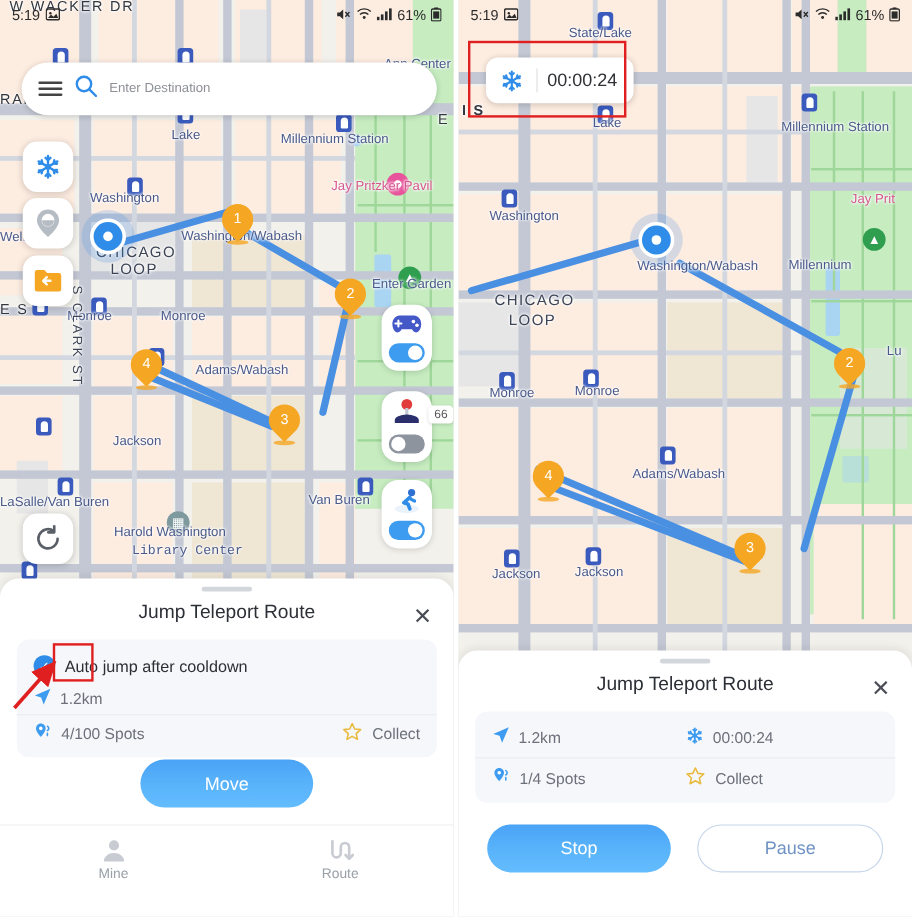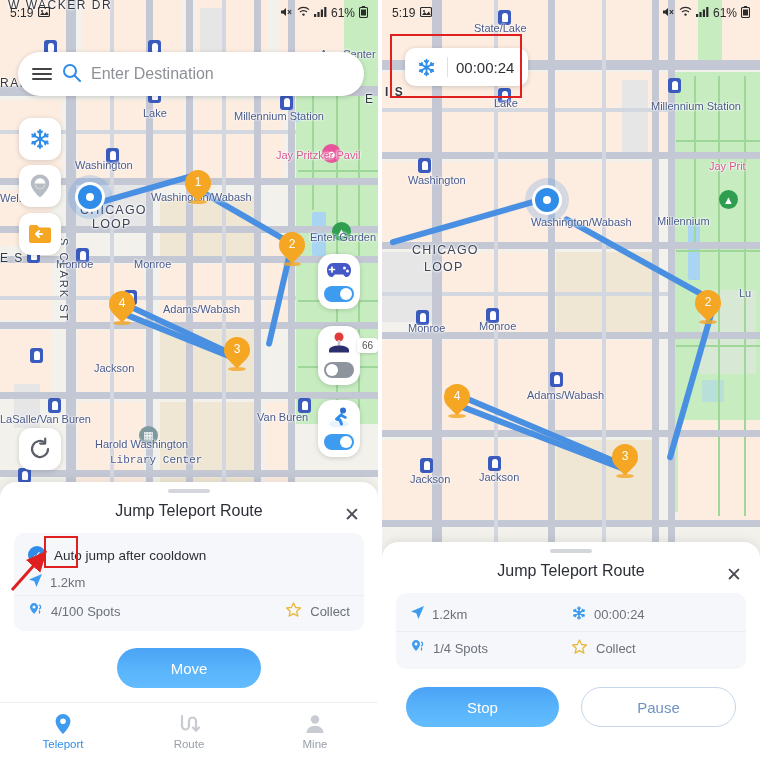--- a/index.html
+++ b/index.html
@@ -68,21 +68,21 @@
   .statusbar .left { display:flex; align-items:center; gap:5px; }
   .statusbar .right { display:flex; align-items:center; gap:4px; }
   .sb-icon { display:inline-block; }
 
   
   .searchbar { position:absolute; top:52px; left:18px; right:14px; height:44px;
                background:#fff; border-radius:22px; display:flex; align-items:center;
                gap:10px; padding:0 14px; box-shadow:0 1px 5px rgba(0,0,0,.18); z-index:30; }
   .hamburger { display:flex; flex-direction:column; gap:3px; width:20px; }
   .hamburger span { height:2px; background:#444; border-radius:1px; }
-  .search-ph { color:#8d9096; font-size:16px; }
+  .search-ph { color:#8d9096; font-size:11px; }
 
   
   .ctrl { position:absolute; width:42px; height:42px; background:#fff; border-radius:12px;
           display:flex; align-items:center; justify-content:center;
           box-shadow:0 1px 5px rgba(0,0,0,.16); z-index:25; }
   .ctrl-stack { position:absolute; width:42px; background:#fff; border-radius:14px;
                 box-shadow:0 1px 5px rgba(0,0,0,.16); z-index:25;
                 display:flex; flex-direction:column; align-items:center;
                 padding:6px 0 7px; gap:6px; }
   .toggle { width:30px; height:16px; border-radius:8px; position:relative; }
@@ -436,43 +436,36 @@
             <span>
               <svg width="17" height="17" viewBox="0 0 17 17">
                   <path d="M8.5 1l2.1 4.5 4.9.5-3.7 3.3 1.1 4.8-4.4-2.5-4.4 2.5 1.1-4.8L1.5 6l4.9-.5z" fill="none" stroke="#e8b93c" stroke-width="1.3" stroke-linejoin="round"></path>
                 </svg>
             </span>
             <span class="val">Collect</span>
           </div>
         </div>
       </div>
 
-      <div class="btn btn-primary" style="margin:17px auto 0;width:144px;height:40px">Move</div>
+      <div class="btn btn-primary" style="margin:2px auto 0;width:144px;height:40px">Move</div>
 
       <div class="tabbar" style="margin-top:14px">
-        <div class="tab active">
-          <svg width="20" height="22" viewBox="0 0 20 22">
-              <path d="M10 1C5.9 1 2.6 4.3 2.6 8.4 2.6 13.6 10 21 10 21s7.4-7.4 7.4-12.6C17.4 4.3 14.1 1 10 1z" fill="#3d9bf0"></path>
-              <circle cx="10" cy="8.2" r="2.8" fill="#fff"></circle>
-            </svg>
-          <span>Teleport</span>
+        <div class="tab">
+          <svg width="22" height="22" viewBox="0 0 22 22">
+              <circle cx="11" cy="6.5" r="4.2" fill="#c8ccd2"></circle>
+              <path d="M2.5 20c0-4.3 3.8-7.2 8.5-7.2s8.5 2.9 8.5 7.2z" fill="#c8ccd2"></path>
+            </svg>
+          <span>Mine</span>
         </div>
         <div class="tab">
           <svg width="22" height="22" viewBox="0 0 22 22">
               <path d="M4 3v10a3.5 3.5 0 0 0 7 0V8a3.5 3.5 0 0 1 7 0v9" fill="none" stroke="#c8ccd2" stroke-width="2.2" stroke-linecap="round"></path>
               <path d="M15 14.5l3 3.2 3-3.2" fill="none" stroke="#c8ccd2" stroke-width="2.2" stroke-linecap="round" stroke-linejoin="round"></path>
             </svg>
           <span>Route</span>
-        </div>
-        <div class="tab">
-          <svg width="22" height="22" viewBox="0 0 22 22">
-              <circle cx="11" cy="6.5" r="4.2" fill="#c8ccd2"></circle>
-              <path d="M2.5 20c0-4.3 3.8-7.2 8.5-7.2s8.5 2.9 8.5 7.2z" fill="#c8ccd2"></path>
-            </svg>
-          <span>Mine</span>
         </div>
       </div>
     </div>
 
     <div class="redbox" style="left:44px;top:536px;width:34px;height:32px"></div>
     <svg class="arrow-annot" style="left:8px;top:548px" width="58" height="48" viewBox="0 0 58 48">
       <defs>
           <marker id="ah1" markerWidth="7" markerHeight="7" refX="5.5" refY="3.2" orient="auto">
         <path d="M0,0 L7,3.2 L0,6.4 z" fill="#e02020"></path>
           </marker>

